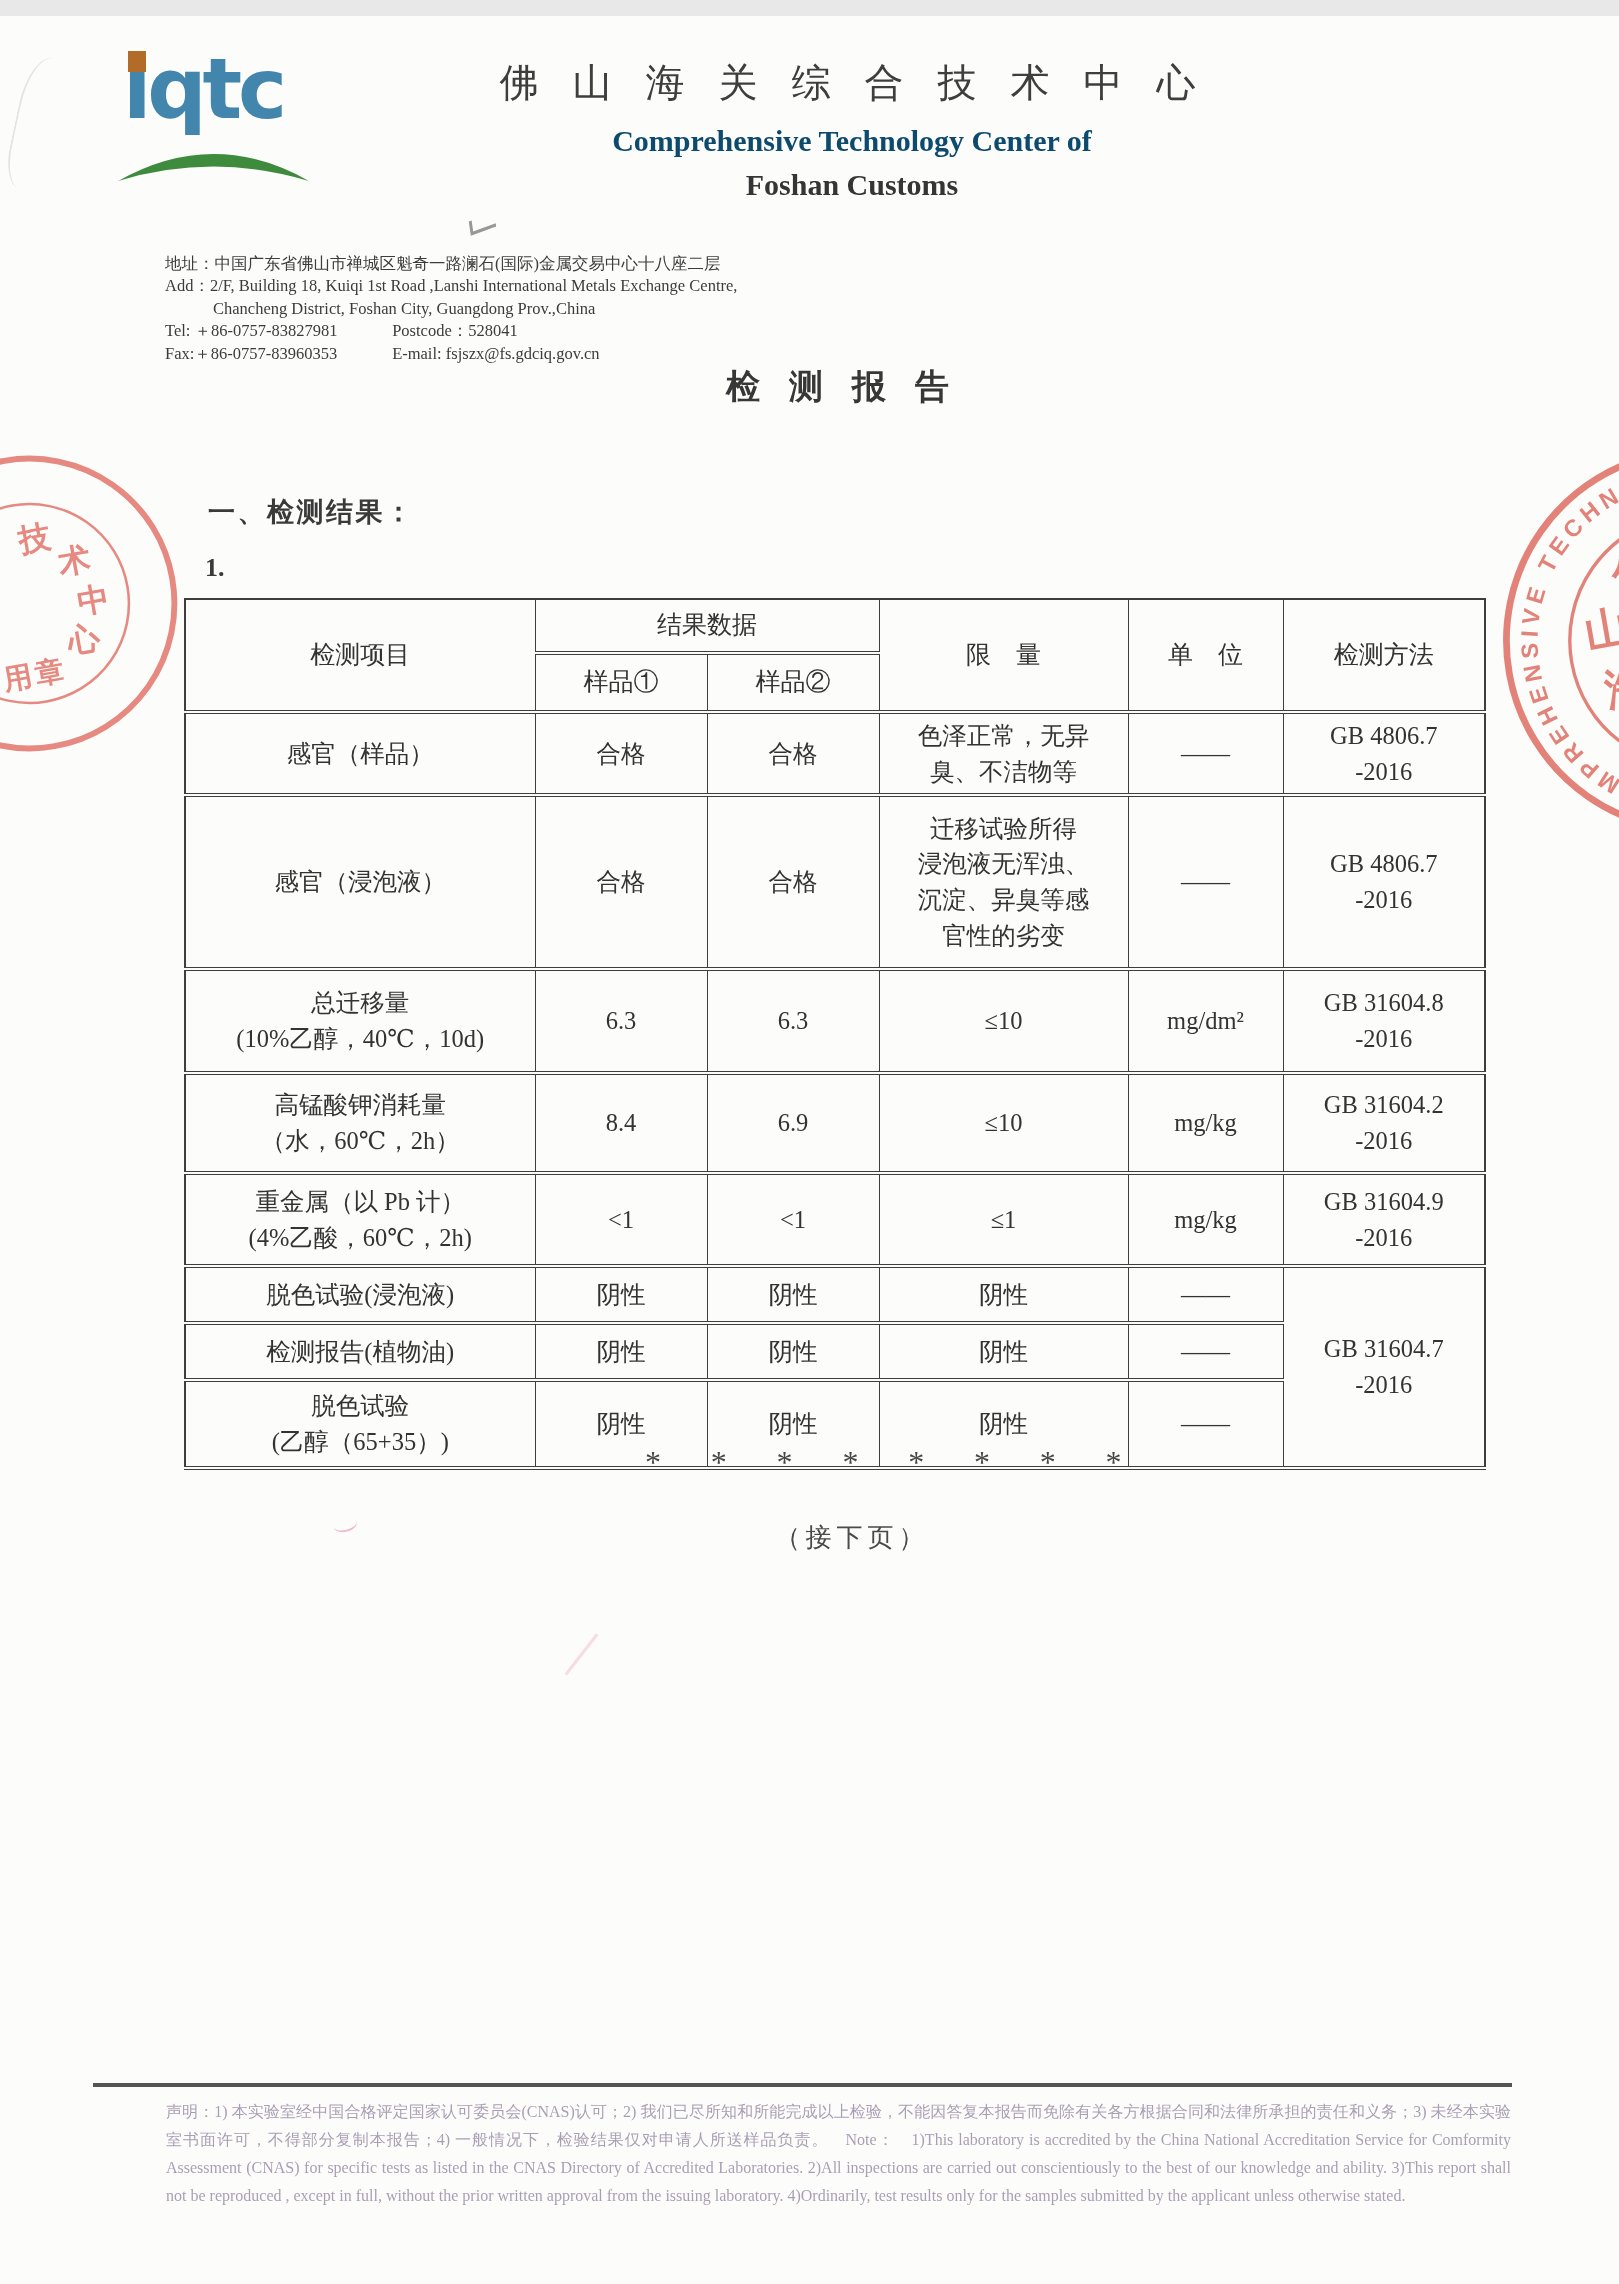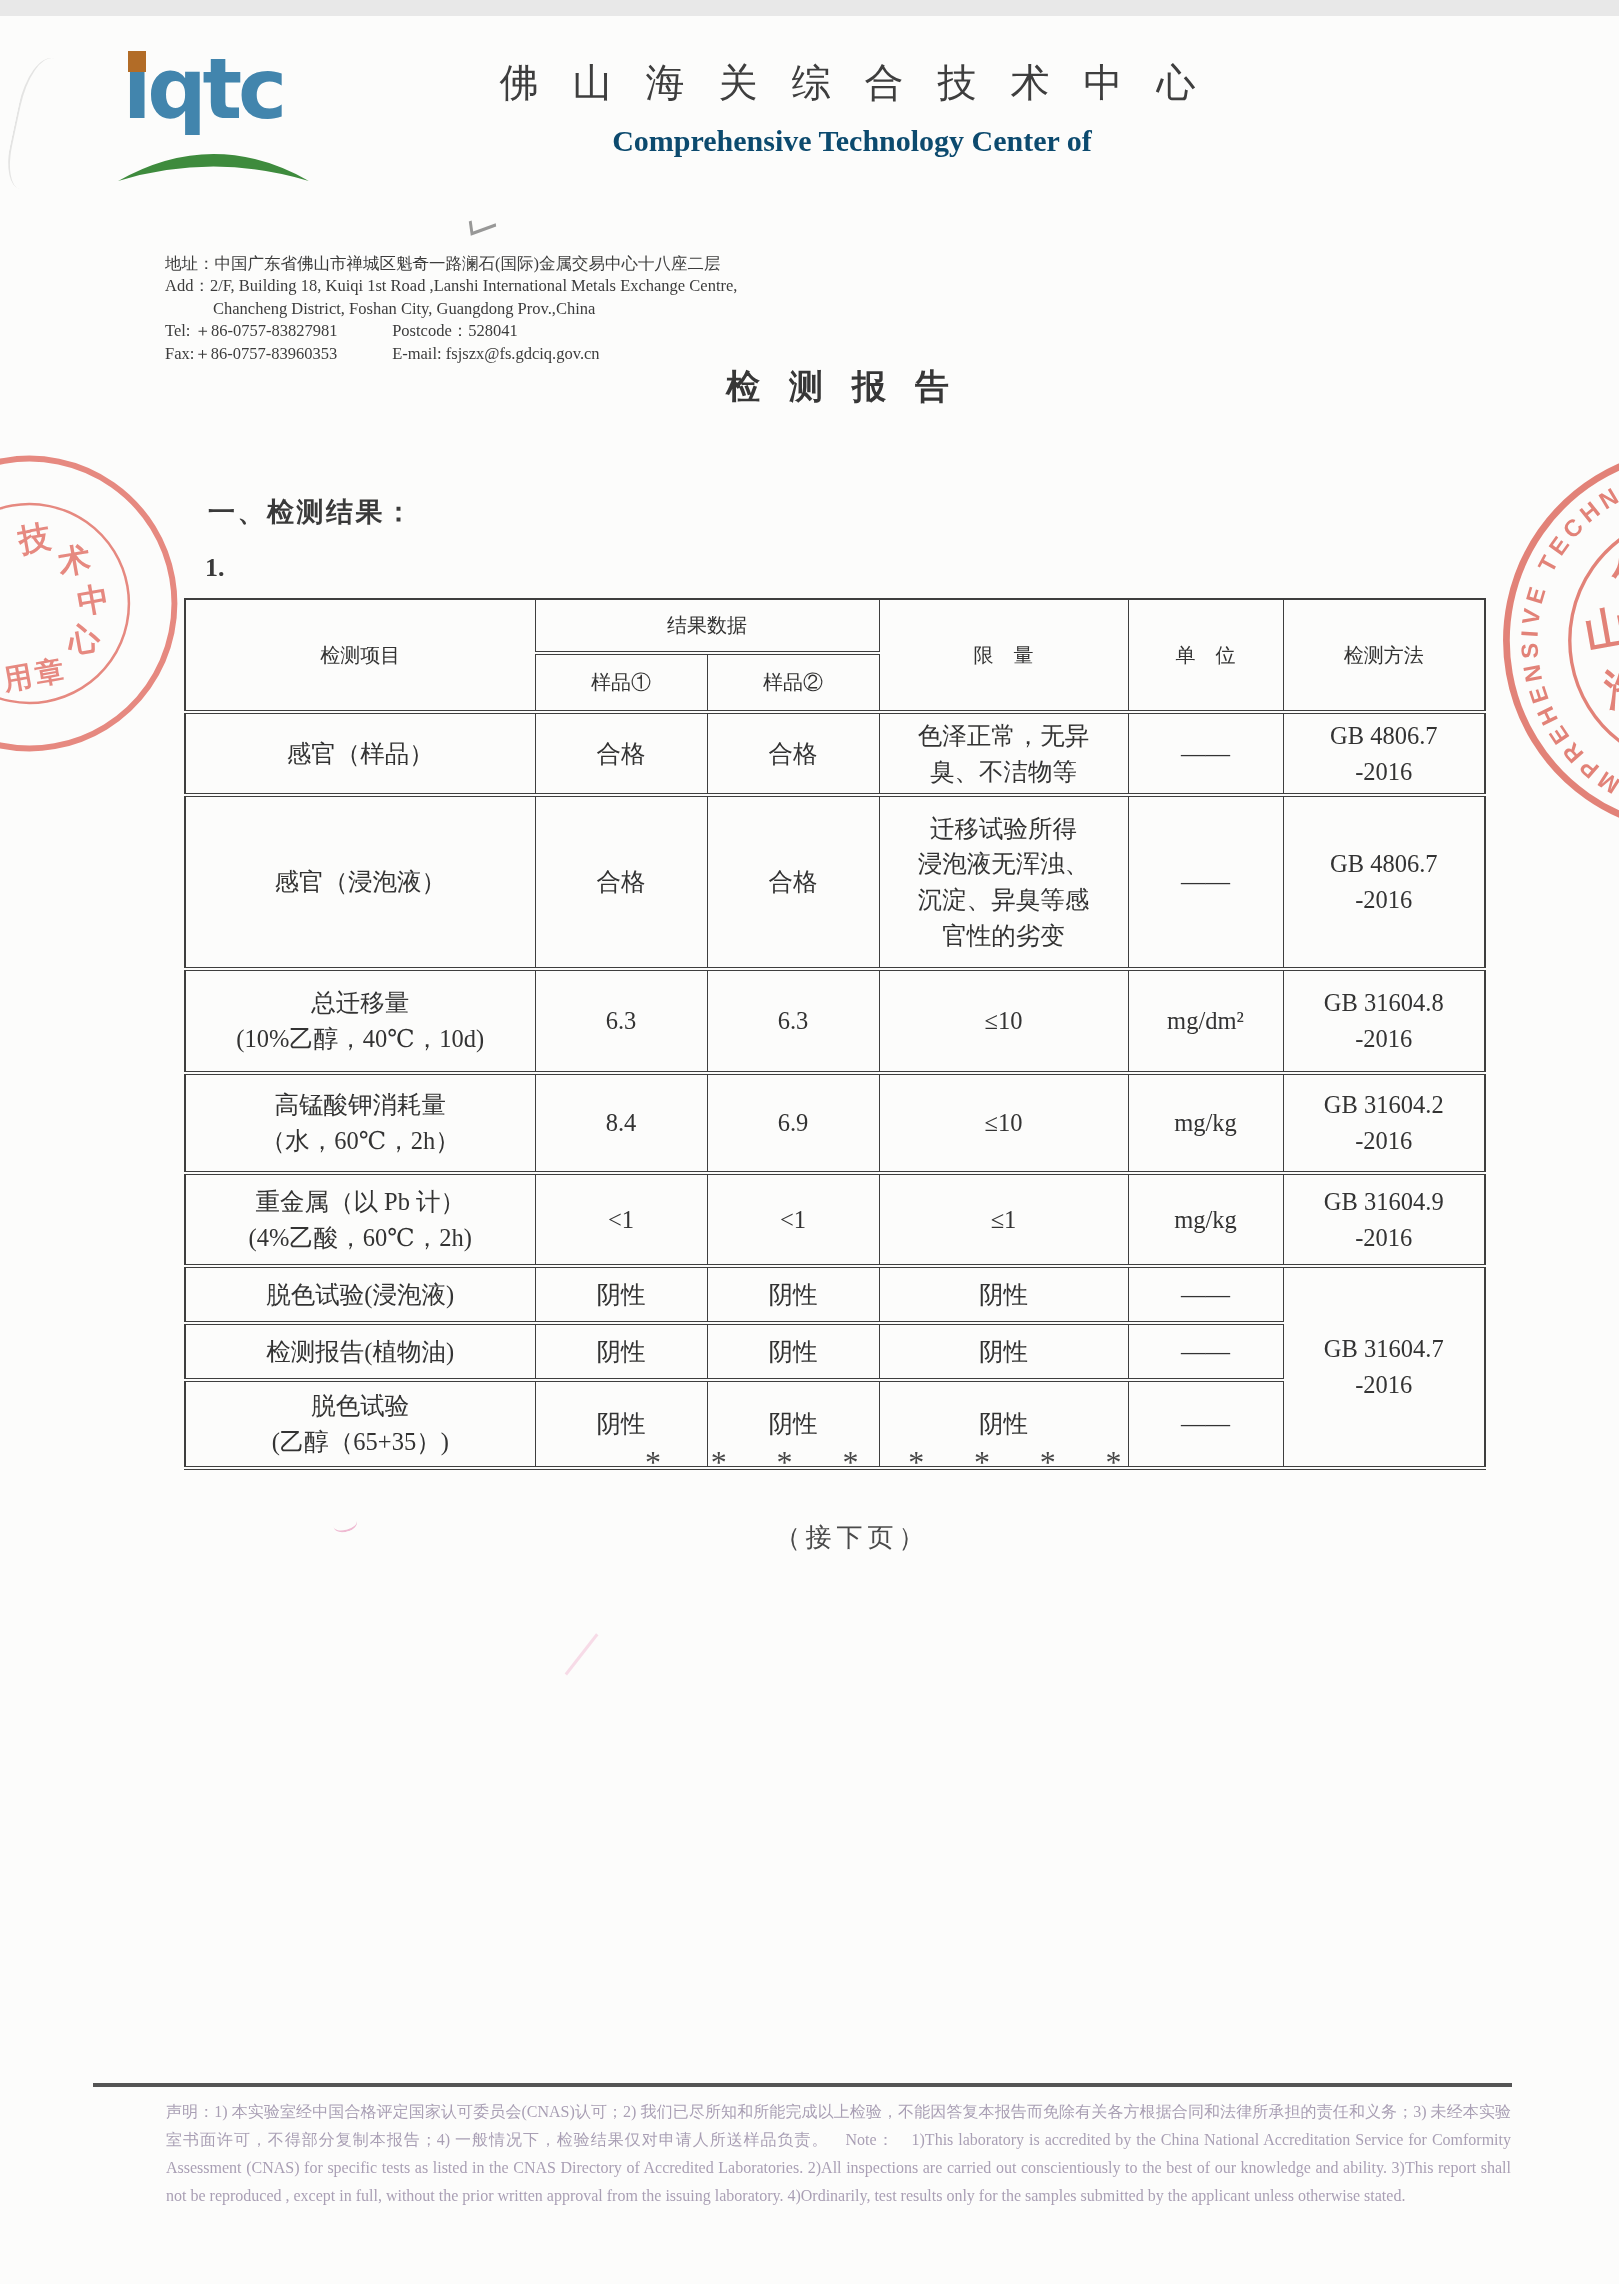--- a/index.html
+++ b/index.html
@@ -40,21 +40,21 @@
     position:absolute;left:184px;top:582px;width:1301px;
     table-layout:fixed;border-collapse:collapse;
     font-size:24.5px;color:#333;z-index:2;
   }
   table.result-table{border:2.5px solid #3e3e3e;}
   .result-table td{
     border:1.7px solid #3e3e3e;border-bottom:4.2px double #3e3e3e;
     text-align:center;vertical-align:middle;padding:1.7px 6.7px;
     white-space:pre-line;line-height:1.45;
   }
-  .result-table .hd{font-size:20px;}
+  .result-table .hd{font-size:25px;}
   
   .asterisks{position:absolute;left:645px;top:1428px;font-size:32px;color:#474747;
     letter-spacing:8.4px;word-spacing:25px;white-space:nowrap;z-index:2;}
   .continued{position:absolute;left:219px;top:1504px;width:1266px;text-align:center;
     font-size:26px;letter-spacing:5px;color:#4a4a4a;}
   
   .footer-rule{position:absolute;left:93px;top:2067px;width:1419px;height:4.2px;background:#545454;}
   .footer-text{
     position:absolute;left:166px;top:2082px;width:1345px;
     font-size:16px;line-height:28px;text-align:justify;
@@ -86,20 +86,21 @@
     <span class="logo-text">iqtc</span>
     <span class="logo-dot"></span>
     <svg class="logo-arc" viewBox="0 0 238 64">
       <path d="M6,58 Q119,-6 232,58 Q119,24 6,58 Z" fill="#3e8b3d"></path>
     </svg>
   </div>
 
   <div class="org-names">
     <div class="org-zh">佛山海关综合技术中心</div>
     <div class="org-en1">Comprehensive Technology Center of</div>
+    <div class="org-en2">Foshan Customs</div>
   </div>
 
   <div class="address">
     <div>地址：中国广东省佛山市禅城区魁奇一路澜石(国际)金属交易中心十八座二层</div>
     <div>Add：2/F, Building 18, Kuiqi 1st Road ,Lanshi International Metals Exchange Centre,</div>
     <div class="indent">Chancheng District, Foshan City, Guangdong Prov.,China</div>
     <div>
       <span class="addr-first">Tel: ＋86-0757-83827981</span>
       <span>Postcode：528041</span>
     </div>

